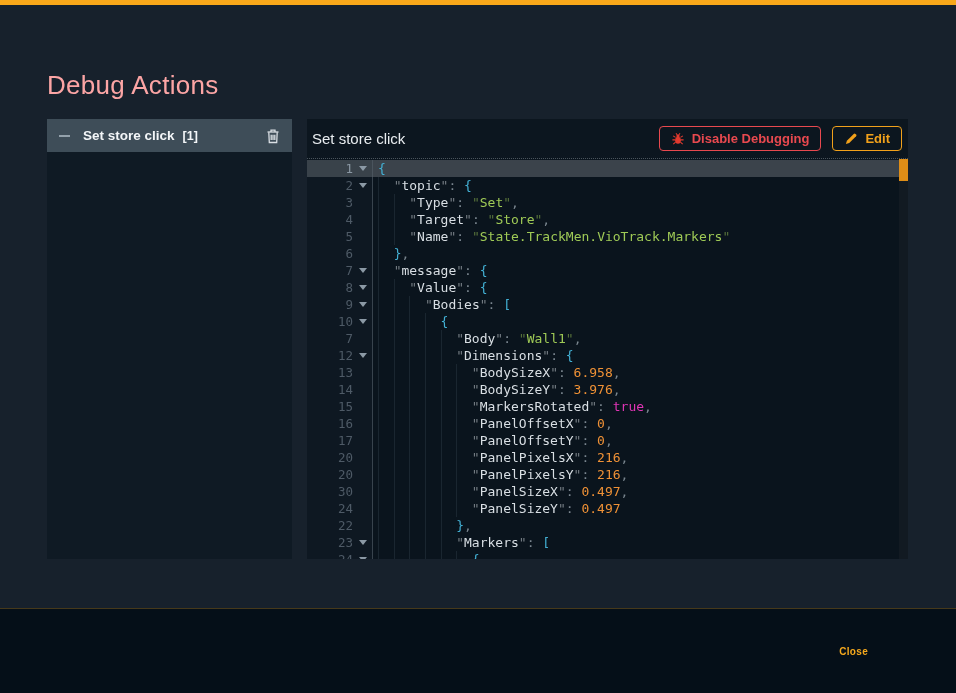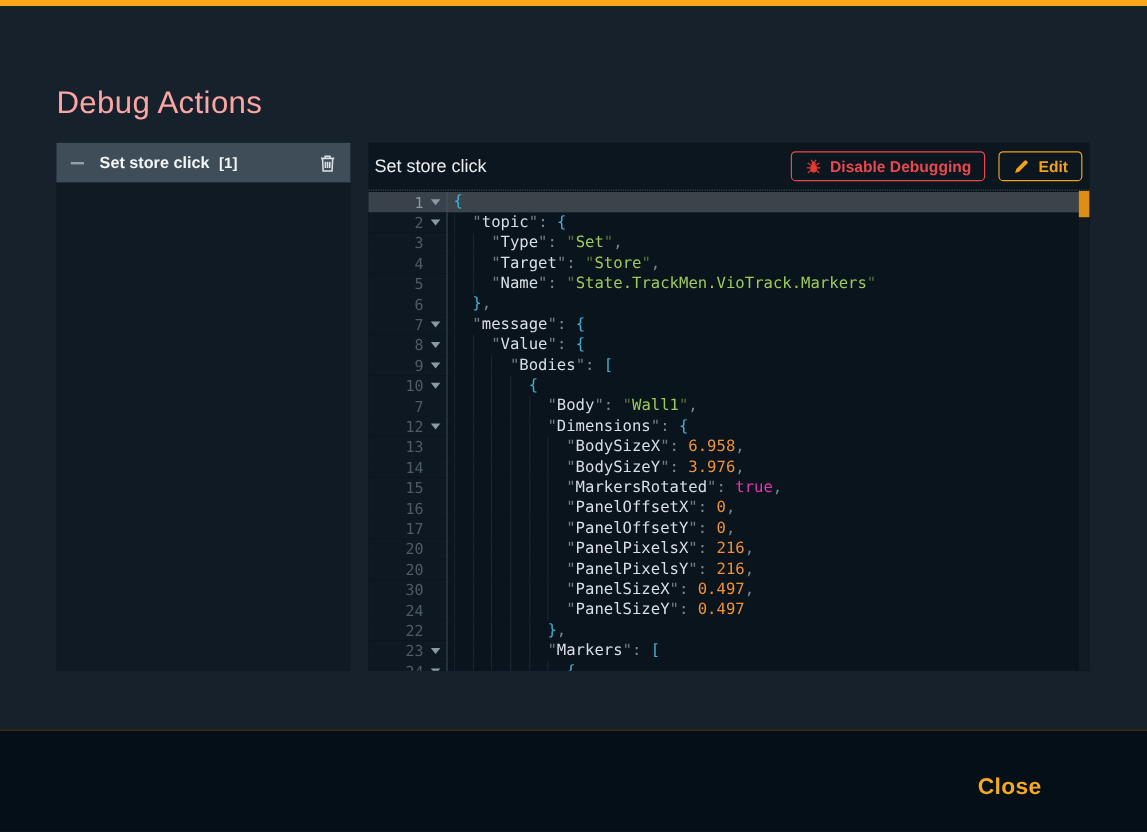--- a/index.html
+++ b/index.html
@@ -55,21 +55,21 @@
   .code{flex:1;white-space:pre;padding-left:5px;}
   .ind{display:inline-block;width:2ch;height:17px;vertical-align:top;box-shadow:inset 1px 0 0 rgba(125,150,168,.14);}
   .tk .q{opacity:.5;}
 
   .scrollbar{position:absolute;top:0;right:0;bottom:0;width:9px;background:#121a22;}
   .thumb{position:absolute;top:0;left:0;width:9px;height:22px;background:var(--scrollbar-thumb);}
 
   
   .footer{position:absolute;left:0;right:0;top:608px;height:85px;background:#050f18;border-top:1px solid #46391a;}
   .close-btn{position:absolute;right:82px;top:36px;background:none;border:none;color:var(--close-orange);
-    font-weight:bold;font-size:19px;letter-spacing:.3px;cursor:pointer;font-family:"Liberation Sans",sans-serif;}
+    font-weight:bold;font-size:10px;letter-spacing:.3px;cursor:pointer;font-family:"Liberation Sans",sans-serif;}
 </style>
 </head>
 <body>
 
 <div class="topbar"></div>
 
 <h1 class="page-title">Debug Actions</h1>
 
 <div class="left-panel">
   <div class="left-header">

